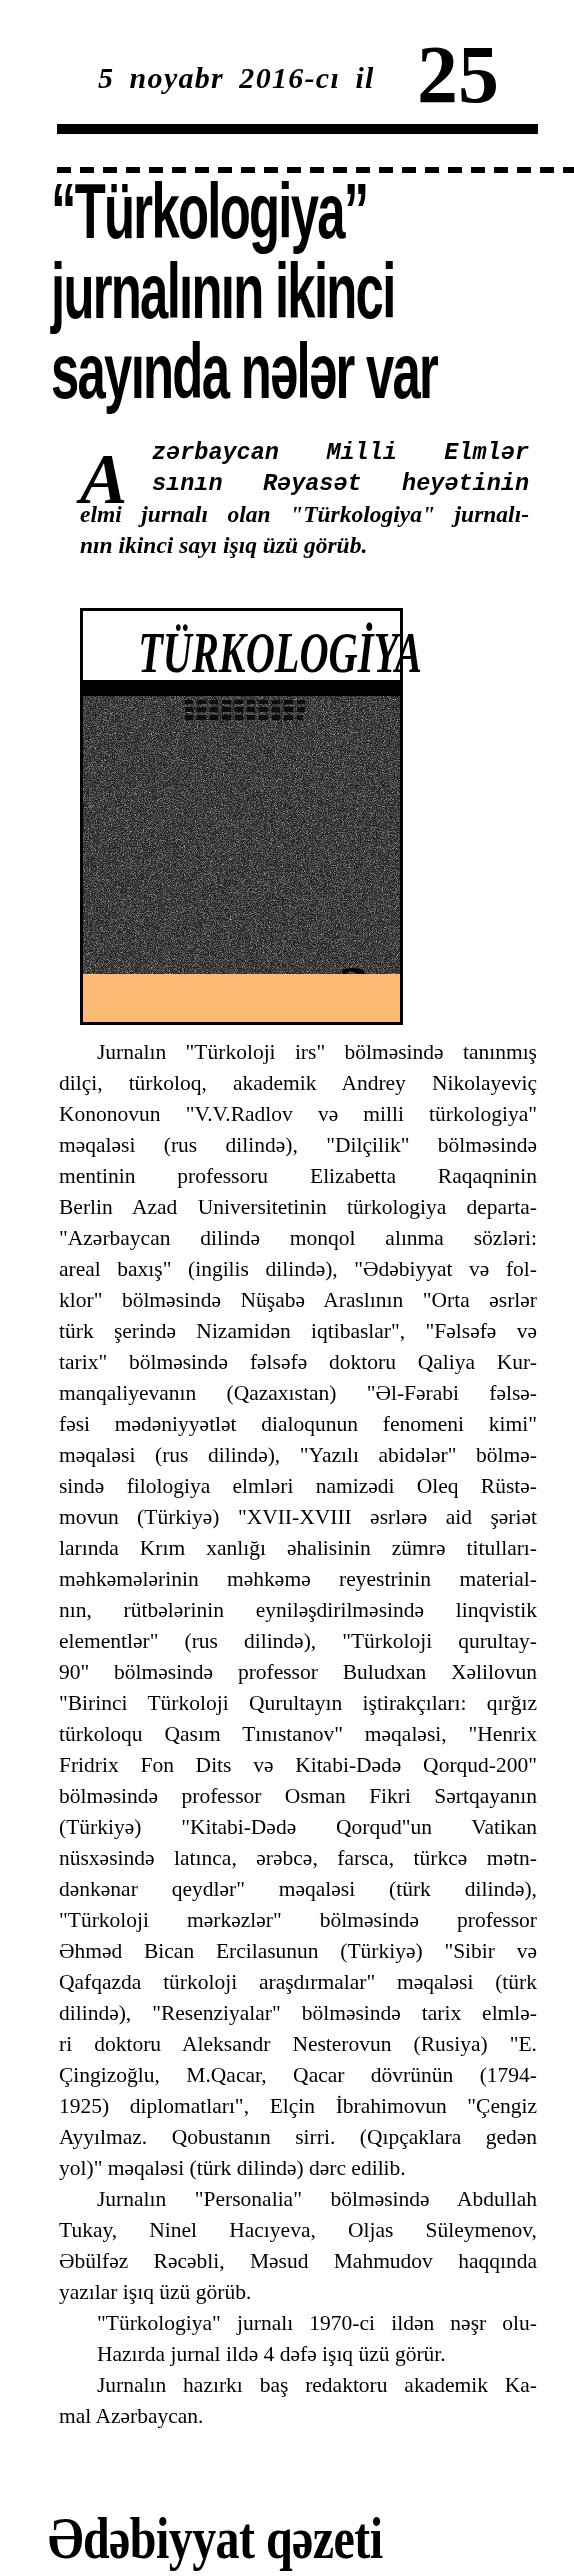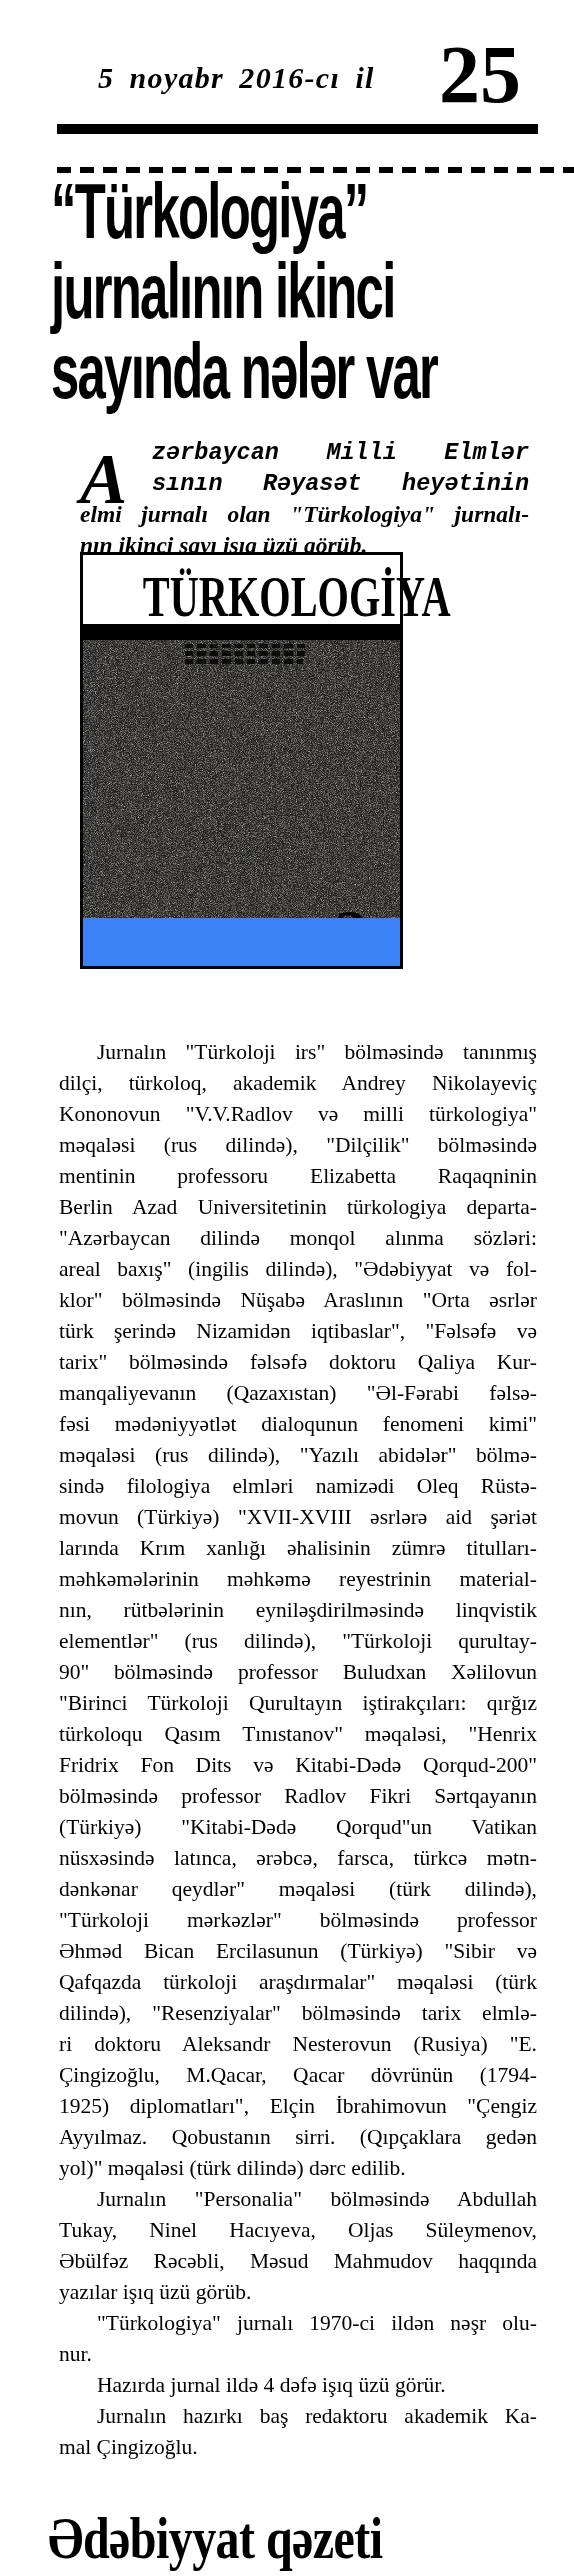--- a/index.html
+++ b/index.html
@@ -2,43 +2,43 @@
 <html style="font-size:10.4px"><head>
 <meta charset="utf-8">
 <style>
   html,body{margin:0;padding:0;background:#ffffff;}
   .page{position:relative;width:575px;height:2576px;background:#fff;color:#000;
         font-family:"Liberation Serif",serif;overflow:hidden;}
 
   
   .date{position:absolute;left:98px;top:61px;font-size:30px;font-weight:bold;
         letter-spacing:1.3px;word-spacing:6.5px;white-space:nowrap;font-style:italic;}
-  .pageno{position:absolute;left:417px;top:34px;font-size:82px;font-weight:bold;line-height:1;margin-left:22px;}
+  .pageno{position:absolute;left:417px;top:34px;font-size:82px;font-weight:bold;line-height:1;}
   .rule-thick{position:absolute;left:57px;top:124px;width:481px;height:9.8px;background:#000;}
   .rule-dashed{position:absolute;left:57px;top:167px;width:517px;height:5.9px;
         background:repeating-linear-gradient(90deg,#000 0 14.4px,transparent 14.4px 23px);}
 
   
   .headline{position:absolute;left:51px;top:171px;width:509px;}
   .headline .ln{font-family:"Liberation Sans",sans-serif;font-weight:bold;font-size:77px;
         line-height:80px;letter-spacing:-2.6px;white-space:nowrap;
         transform:scaleX(0.66);transform-origin:left center;}
 
   
   .lede{position:absolute;left:80px;top:437px;width:449px;font-style:italic;font-weight:bold;
         font-size:23.5px;}
   .lede .dropcap{position:absolute;left:0;top:14.4px;font-size:71px;line-height:0.8;
         font-weight:bold;font-style:italic;}
   .lede .ln{height:31px;line-height:31px;text-align:justify;text-align-last:justify;overflow:hidden;}
   .lede .ln.pad{padding-left:72px;font-family:Liberation Mono, monospace;}
   .lede .ln.end{text-align-last:left;}
 
   
-  .cover{position:absolute;left:80px;top:552px;width:317px;height:411px;border:3.9px solid #000;
-        background:#3b82f6;}
+  .cover{position:absolute;left:80px;top:608px;width:317px;height:411px;border:3.9px solid #000;
+        background:#fdba74;font-style:italic;}
   .cover-issn{position:absolute;top:0px;left:159px;font-size:7.8px;font-weight:bold;
         letter-spacing:0.7px;filter:blur(0.4px);white-space:nowrap;}
   .cover-band{position:relative;height:69px;background:#fff;text-align:center;}
   .cover-title{display:inline-block;margin-top:14.4px;font-size:56px;line-height:1;font-weight:bold;
         white-space:nowrap;transform:scaleX(0.72);transform-origin:center top;}
   .cover-bar{height:15.7px;background:#000;}
   .cover-texture{position:relative;height:278px;background:#dedbd5;overflow:hidden;}
   .cover-texture svg{position:absolute;left:0;top:0;}
   .smudges{position:absolute;left:102px;top:3.9px;width:124px;}
   .smudge-line{height:4.6px;margin-bottom:3.3px;filter:blur(0.3px);
@@ -130,42 +130,41 @@
       <div class="ln">sində filologiya elmləri namizədi Oleq Rüstə-</div>
       <div class="ln">movun (Türkiyə) "XVII-XVIII əsrlərə aid şəriət</div>
       <div class="ln">larında Krım xanlığı əhalisinin zümrə titulları-</div>
       <div class="ln">məhkəmələrinin məhkəmə reyestrinin material-</div>
       <div class="ln">nın, rütbələrinin eyniləşdirilməsində linqvistik</div>
       <div class="ln">elementlər" (rus dilində), "Türkoloji qurultay-</div>
       <div class="ln">90" bölməsində professor Buludxan Xəlilovun</div>
       <div class="ln">"Birinci Türkoloji Qurultayın iştirakçıları: qırğız</div>
       <div class="ln">türkoloqu Qasım Tınıstanov" məqaləsi, "Henrix</div>
       <div class="ln">Fridrix Fon Dits və Kitabi-Dədə Qorqud-200"</div>
-      <div class="ln">bölməsində professor Radlov Fikri Sərtqayanın</div>
+      <div class="ln">bölməsində professor Osman Fikri Sərtqayanın</div>
       <div class="ln">(Türkiyə) "Kitabi-Dədə Qorqud"un Vatikan</div>
       <div class="ln">nüsxəsində latınca, ərəbcə, farsca, türkcə mətn-</div>
       <div class="ln">dənkənar qeydlər" məqaləsi (türk dilində),</div>
       <div class="ln">"Türkoloji mərkəzlər" bölməsində professor</div>
       <div class="ln">Əhməd Bican Ercilasunun (Türkiyə) "Sibir və</div>
       <div class="ln">Qafqazda türkoloji araşdırmalar" məqaləsi (türk</div>
       <div class="ln">dilində), "Resenziyalar" bölməsində tarix elmlə-</div>
       <div class="ln">ri doktoru Aleksandr Nesterovun (Rusiya) "E.</div>
       <div class="ln">Çingizoğlu, M.Qacar, Qacar dövrünün (1794-</div>
       <div class="ln">1925) diplomatları", Elçin İbrahimovun "Çengiz</div>
       <div class="ln">Ayyılmaz. Qobustanın sirri. (Qıpçaklara gedən</div>
       <div class="ln end">yol)" məqaləsi (türk dilində) dərc edilib.</div>
       <div class="ln indent">Jurnalın "Personalia" bölməsində Abdullah</div>
       <div class="ln">Tukay, Ninel Hacıyeva, Oljas Süleymenov,</div>
       <div class="ln">Əbülfəz Rəcəbli, Məsud Mahmudov haqqında</div>
       <div class="ln end">yazılar işıq üzü görüb.</div>
       <div class="ln indent">"Türkologiya" jurnalı 1970-ci ildən nəşr olu-</div>
-      <div class="ln end">nur.</div>
       <div class="ln indent end">Hazırda jurnal ildə 4 dəfə işıq üzü görür.</div>
       <div class="ln indent">Jurnalın hazırkı baş redaktoru akademik Ka-</div>
-      <div class="ln end">mal Çingizoğlu.</div>
+      <div class="ln end">mal Azərbaycan.</div>
     </div>
 
   <div class="footer">
     <span>Ədəbiyyat qəzeti</span>
   </div>
 
 </div>
 
 
 </body></html>

